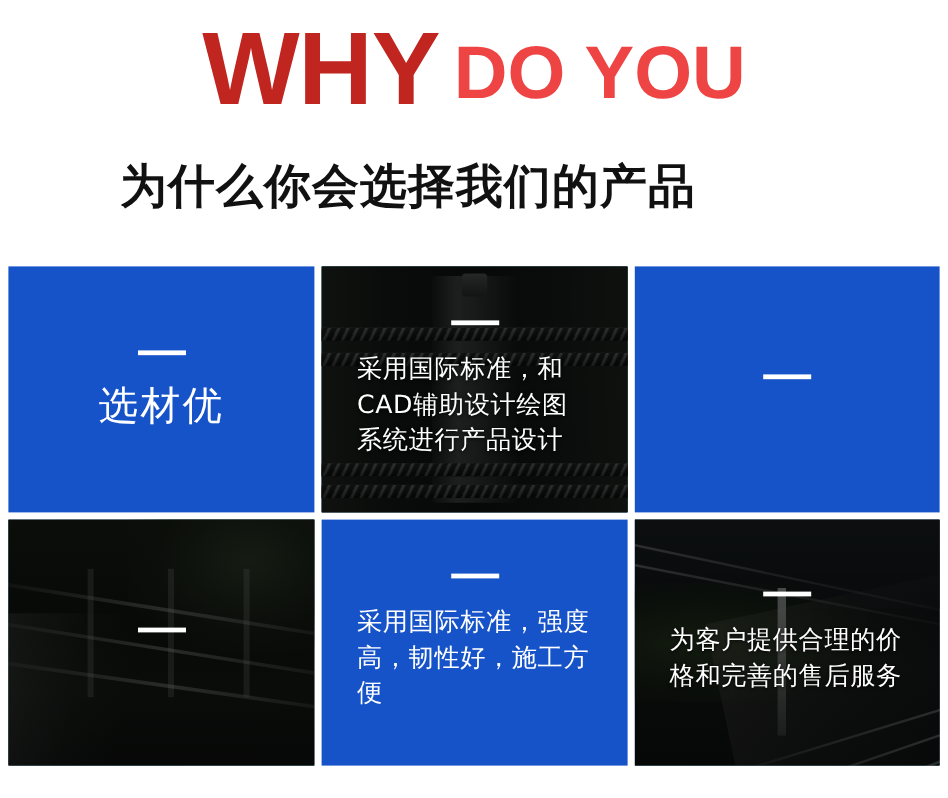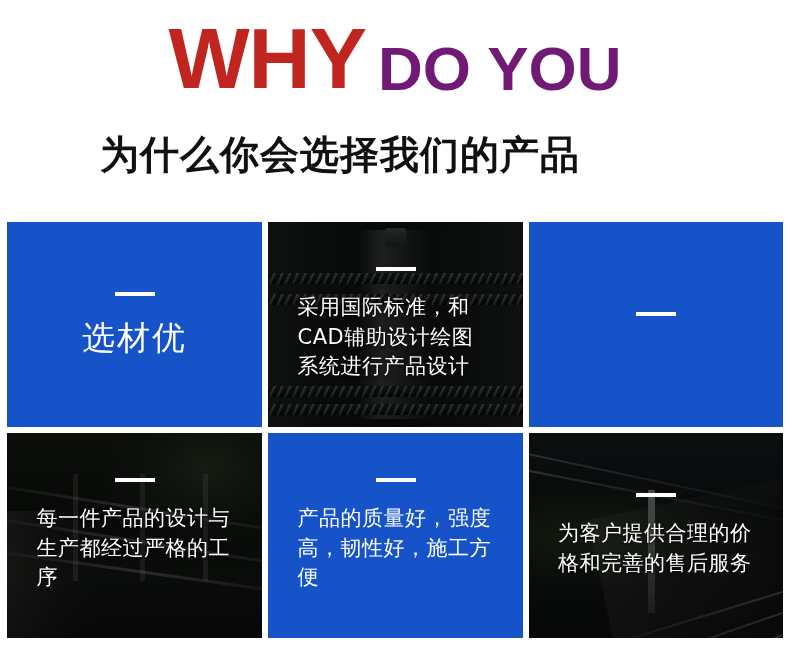--- a/index.html
+++ b/index.html
@@ -38,21 +38,21 @@
     top: 18px;
     width: 790px;
     height: 100px;
     display: flex;
     justify-content: center;
     align-items: flex-start;
   }
 
   .headline-inner {
     display: flex;
-    align-items: flex-end;
+    align-items: center;
   }
 
   .word-why {
     font-family: "Liberation Sans", "DejaVu Sans", sans-serif;
     font-size: 86px;
     line-height: 0.95;
     font-weight: 700;
     color: #c0261f;
     letter-spacing: -1px;
     margin-right: 12px;
@@ -64,21 +64,21 @@
     flex-direction: column;
     align-items: flex-start;
     padding-top: 6px;
   }
 
   .word-doyou {
     font-family: "Liberation Sans", "DejaVu Sans", sans-serif;
     font-size: 62px;
     line-height: 1.0;
     font-weight: 700;
-    color: #701a75;
+    color: #ef4444;
     letter-spacing: 0px;
     white-space: nowrap;
   }
 
   .word-choose {
     font-family: "Liberation Sans", "DejaVu Sans", sans-serif;
     font-size: 17px;
     line-height: 1.1;
     font-weight: 600;
     color: #1d1d1d;
@@ -397,28 +397,27 @@
         <div class="fence-line fl1"></div>
         <div class="fence-line fl2"></div>
         <div class="fence-line fl3"></div>
         <div class="fence-post fp1"></div>
         <div class="fence-post fp2"></div>
         <div class="fence-post fp3"></div>
       </div>
       <div class="photo-shade"></div>
       <div class="card-inner">
         <div class="dash"></div>
-        <div class="card-text">每一件产品的设计与生产都经过严格的工序</div>
       </div>
     </div>
 
     <div class="card card-blue">
       <div class="card-inner">
         <div class="dash"></div>
-        <div class="card-text">产品的质量好，强度高，韧性好，施工方便</div>
+        <div class="card-text">采用国际标准，强度高，韧性好，施工方便</div>
       </div>
     </div>
 
     <div class="card card-photo">
       <div class="photo-layer photo-rail">
         <div class="sky-band"></div>
         <div class="green-band"></div>
         <div class="rail-bed"></div>
         <div class="rail-line rl1"></div>
         <div class="rail-line rl2"></div>

